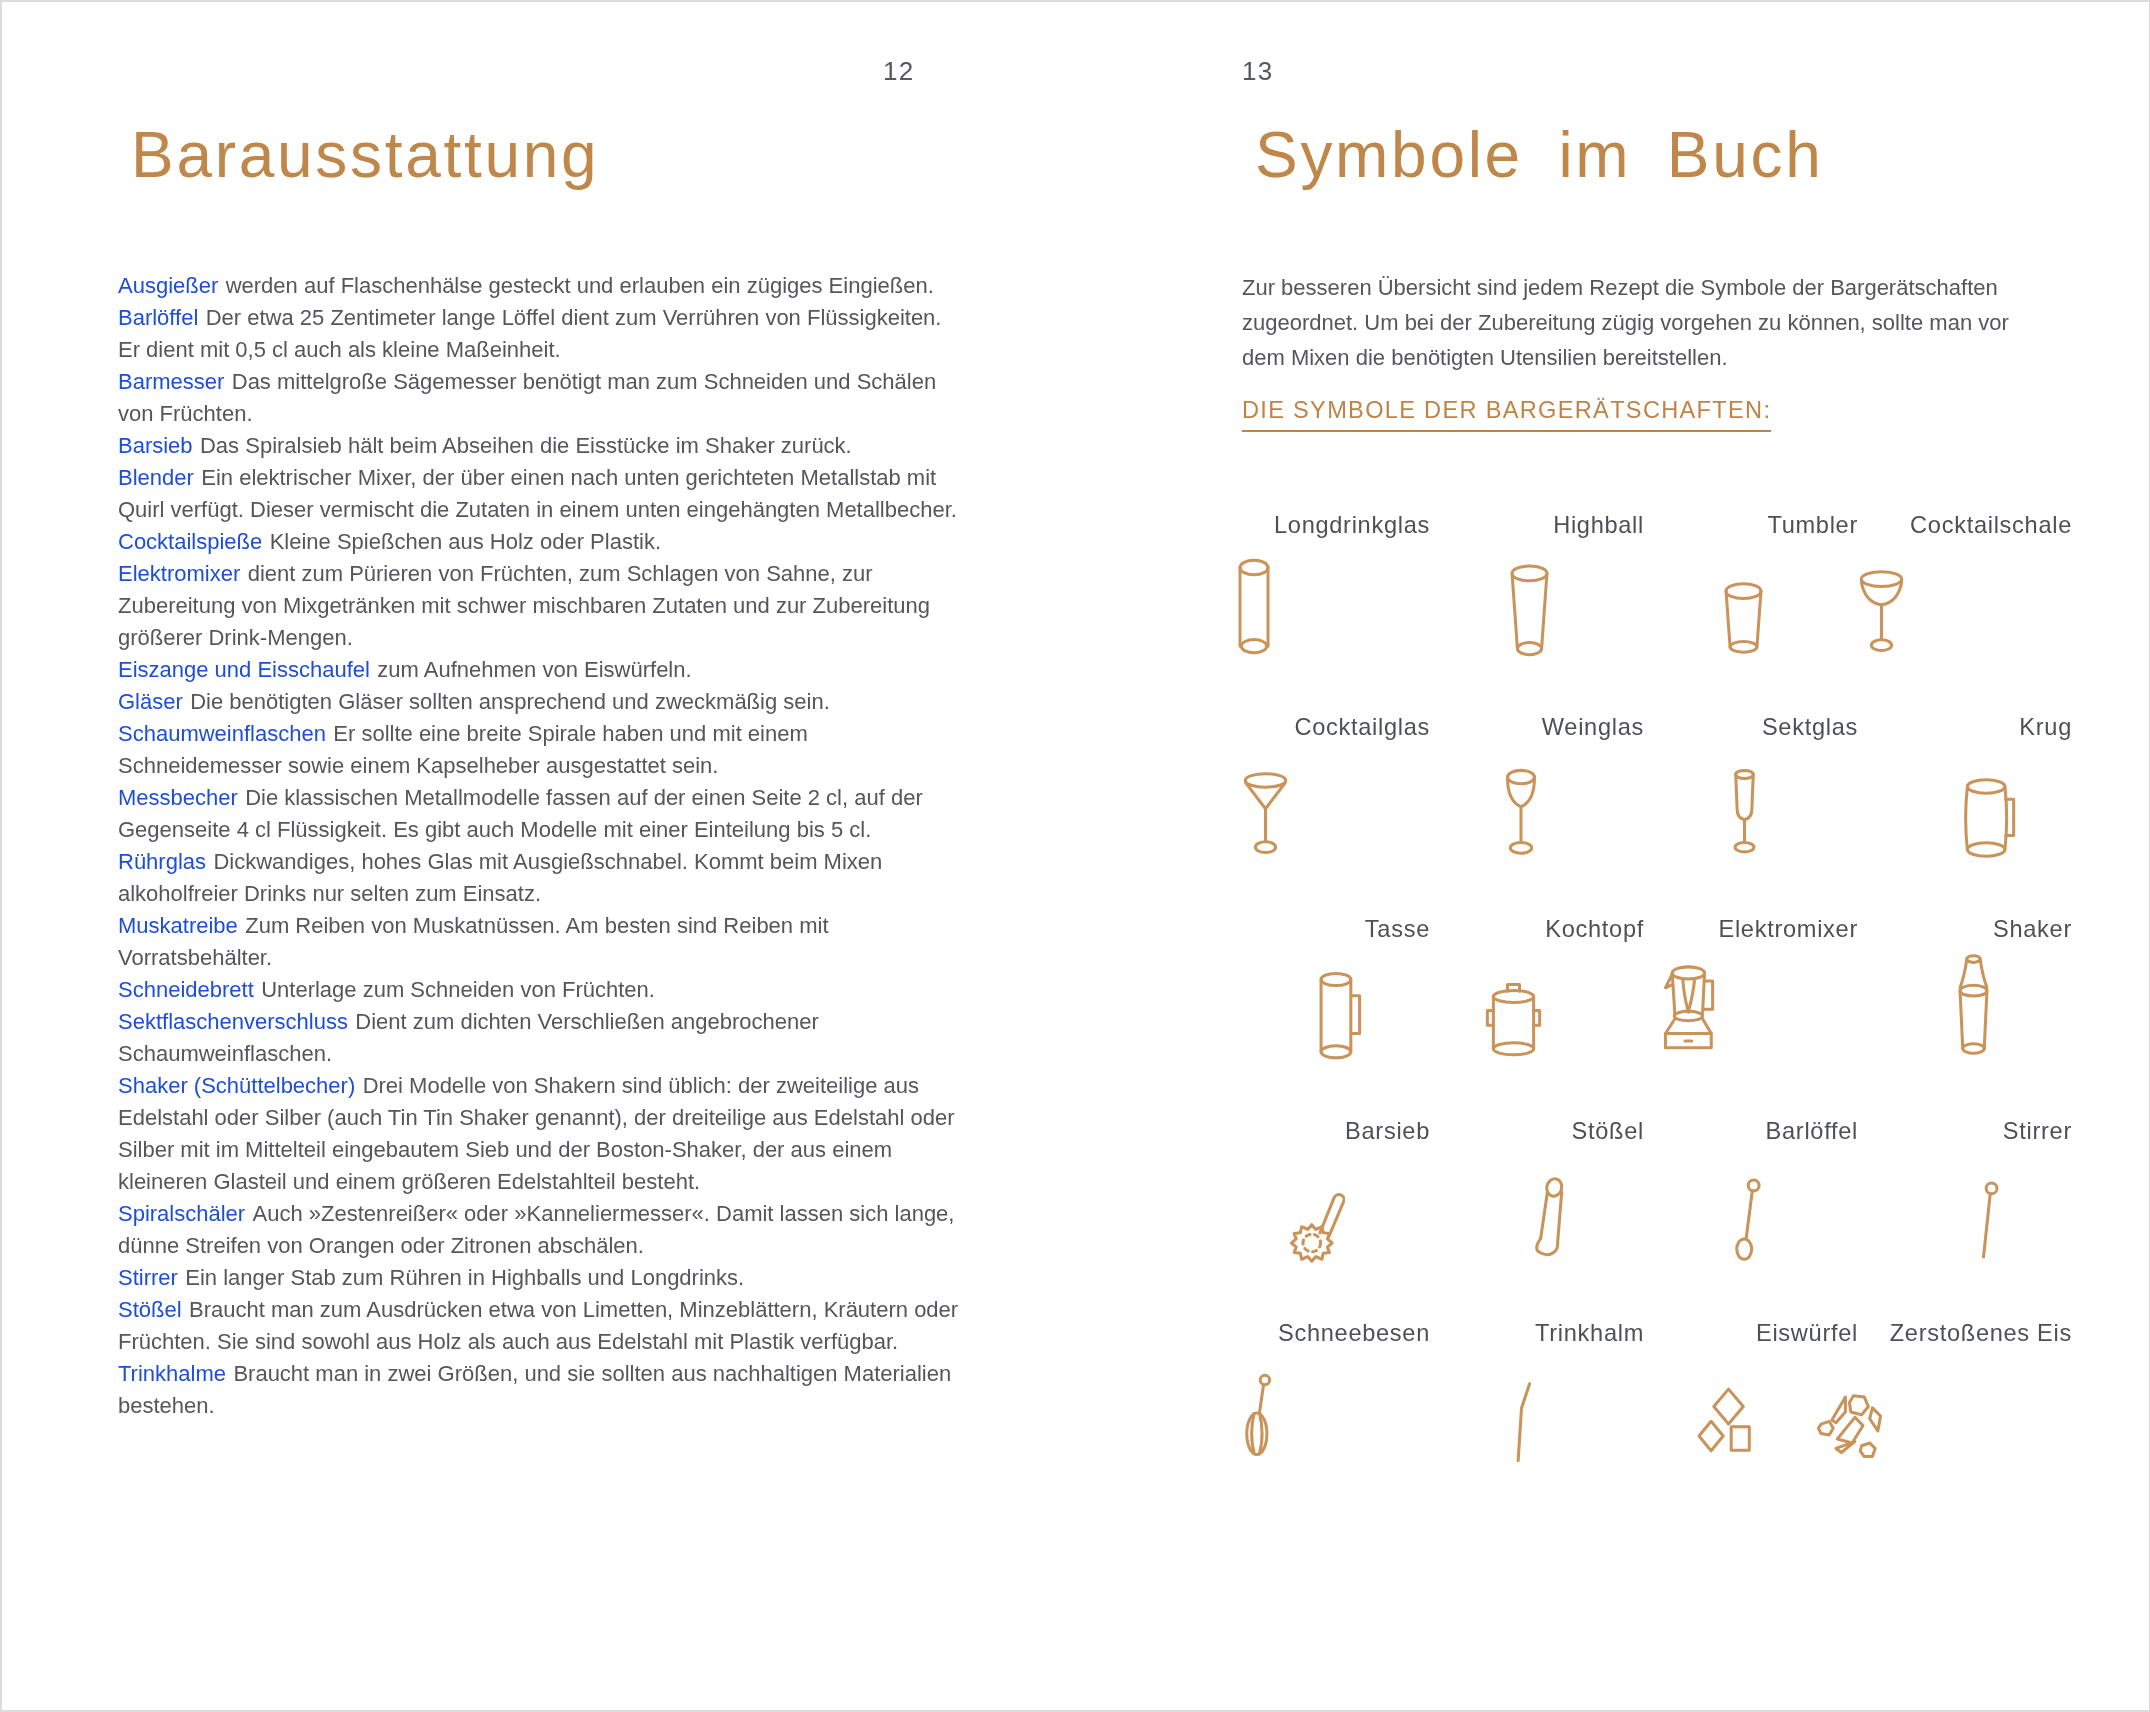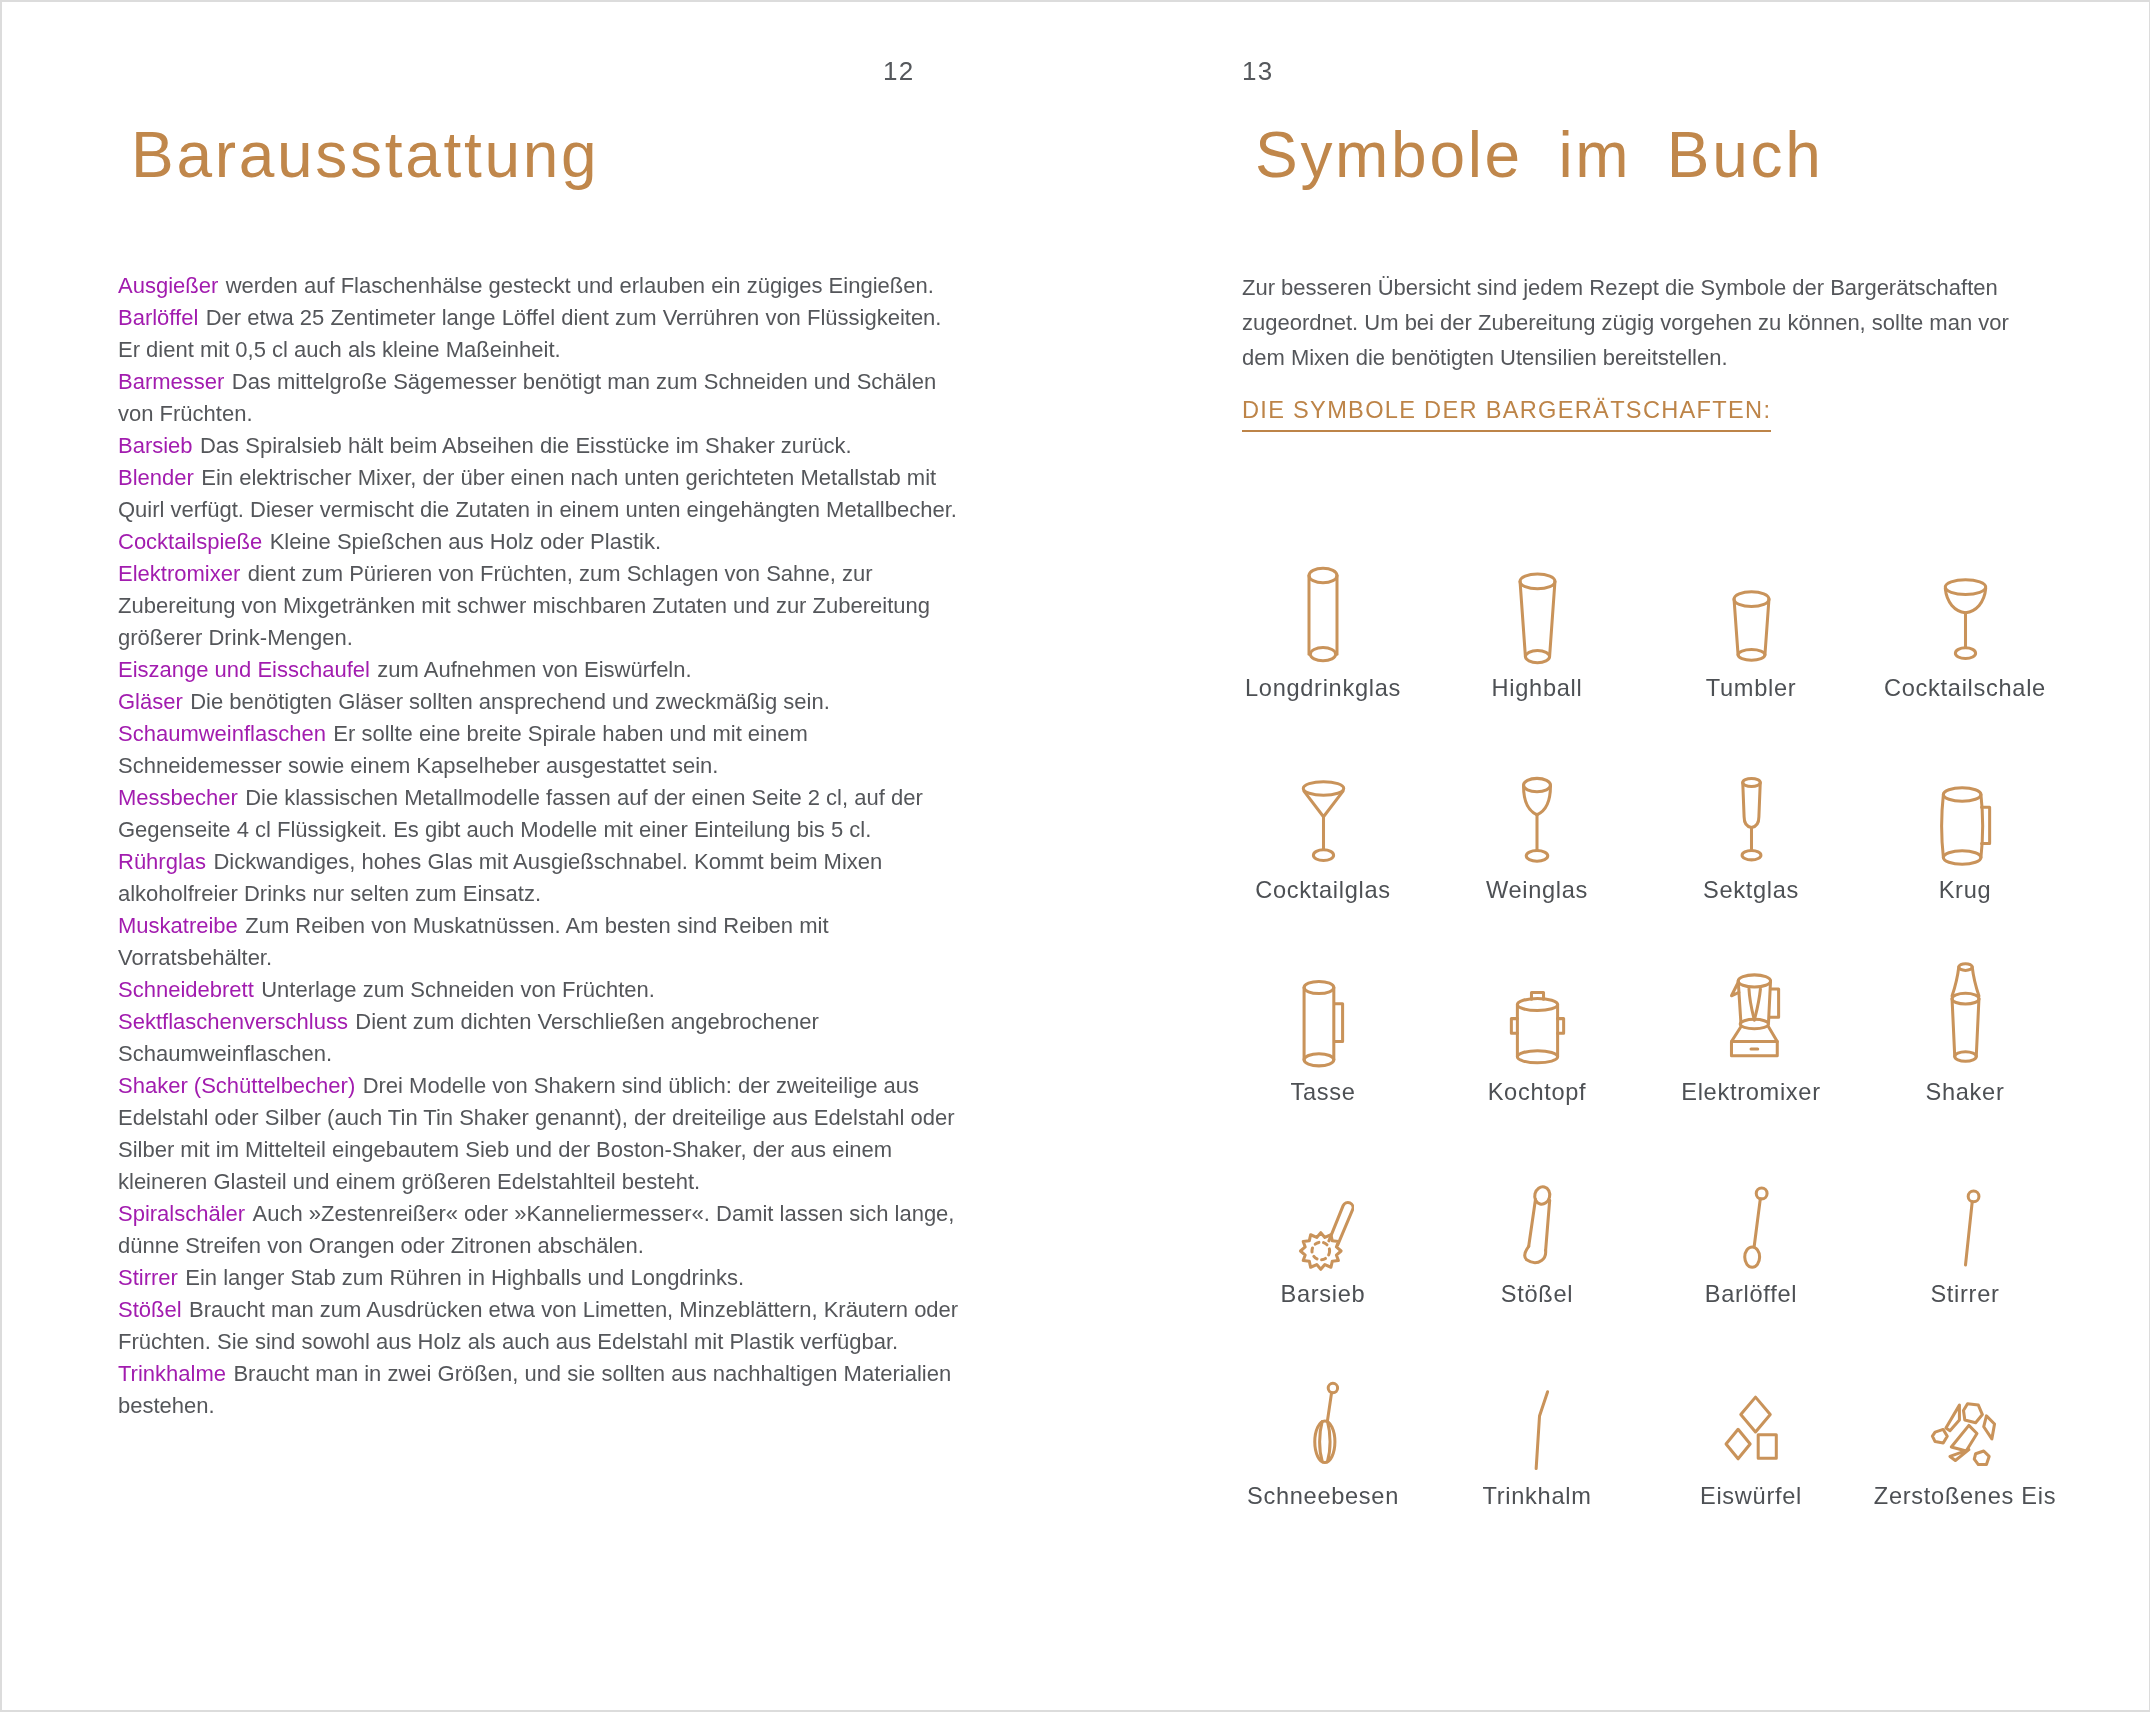--- a/index.html
+++ b/index.html
@@ -9,28 +9,28 @@
   .pagenum{position:absolute;top:54px;font-size:26px;color:#55585c;letter-spacing:1.3px;}
   .pagenum-left{left:881px;}
   .pagenum-right{left:1240px;}
   .title{position:absolute;top:103px;margin:13px;font-weight:300;font-size:64px;
     color:#c0874b;letter-spacing:2.7px;text-align:center;}
   .title-left{left:116px;}
   .title-right{left:1240px;word-spacing:15px;}
   .entries{position:absolute;left:116px;top:268px;width:846px;font-size:22px;
     line-height:32px;font-weight:300;color:#54565a;}
   .entry{margin:0;}
-  .term{color:#a21caf;margin-right:7.4px;}
+  .term{color:#1d4ed8;margin-right:7.4px;}
   .intro{position:absolute;left:1240px;top:268px;width:799px;margin:0;
     font-size:22px;line-height:35px;font-weight:300;color:#54565a;}
   .subheading{position:absolute;left:1240px;top:395px;font-size:23.6px;letter-spacing:1.3px;
     color:#bd8448;border-bottom:2px solid #bd8448;padding-bottom:6px;font-weight:400;}
   .grid{position:absolute;left:1214px;top:510px;width:855px;display:grid;
     grid-template-columns:repeat(4,214px);grid-auto-rows:202px;}
-  .cell{display:flex;flex-direction:column;justify-content:flex-end;}
+  .cell{display:flex;flex-direction:row;justify-content:flex-end;}
   .iconbox{height:155px;display:flex;align-items:flex-end;justify-content:center;
     padding-bottom:9.4px;box-sizing:border-box;}
   .label{height:39px;font-size:23.6px;color:#4d5054;letter-spacing:0.7px;font-weight:300;
     text-align:center;white-space:nowrap;}
   .grid svg{fill:none;stroke:#c9935a;stroke-width:4.5;stroke-linecap:round;stroke-linejoin:round;}
 </style>
 </head>
 <body>
 
 <div class="canvas">

